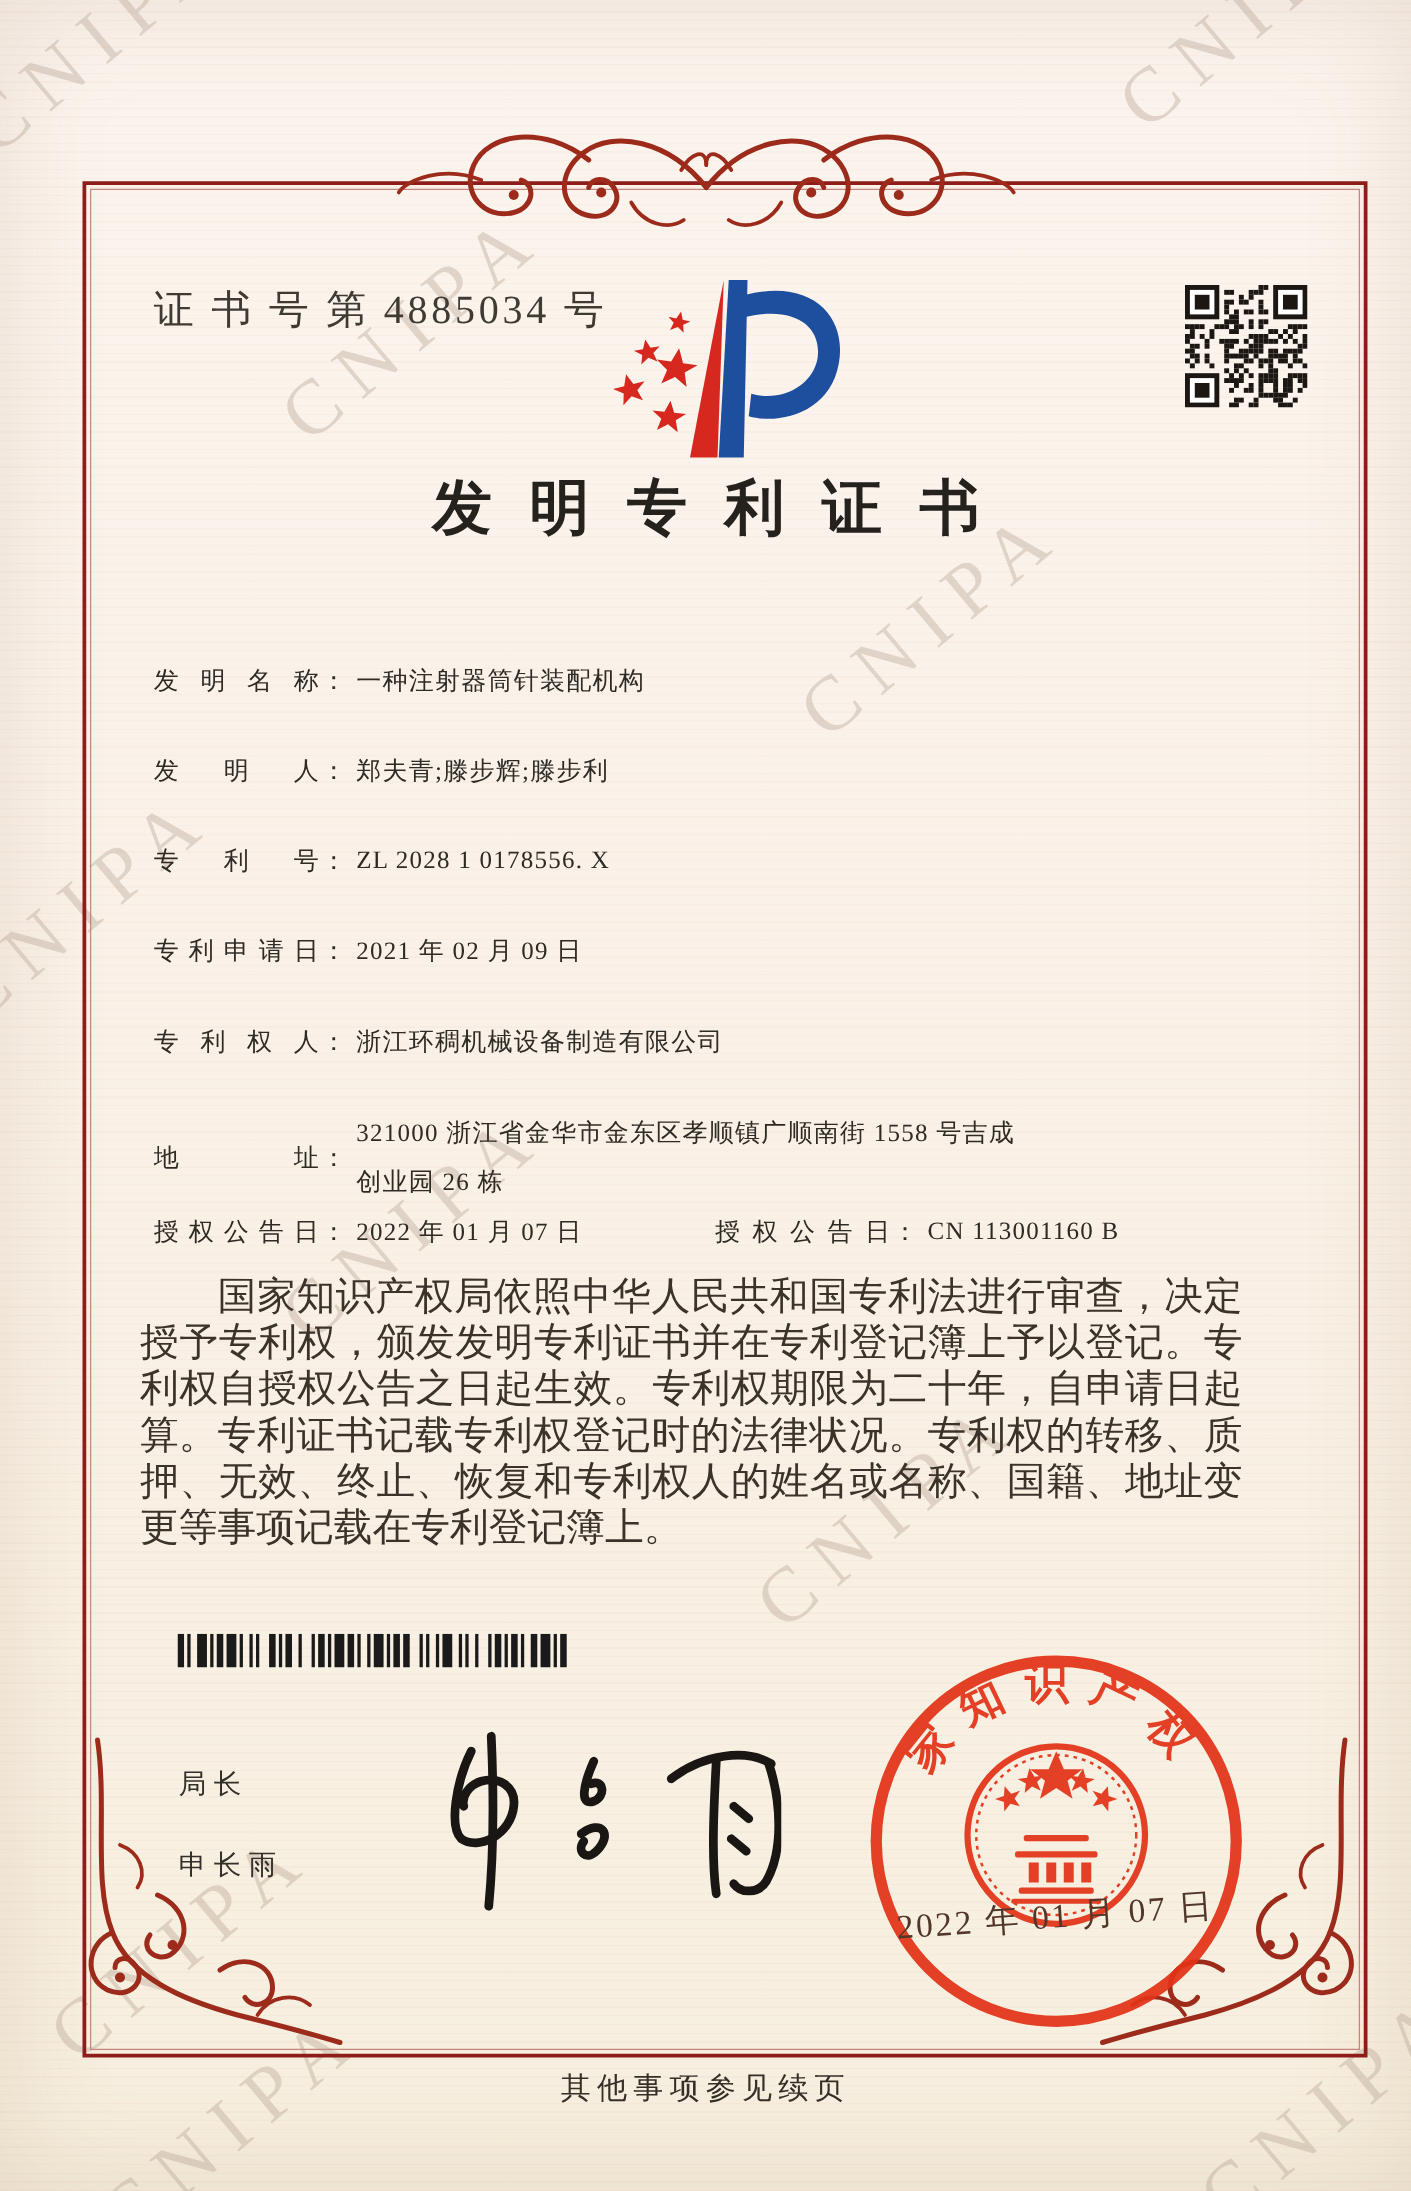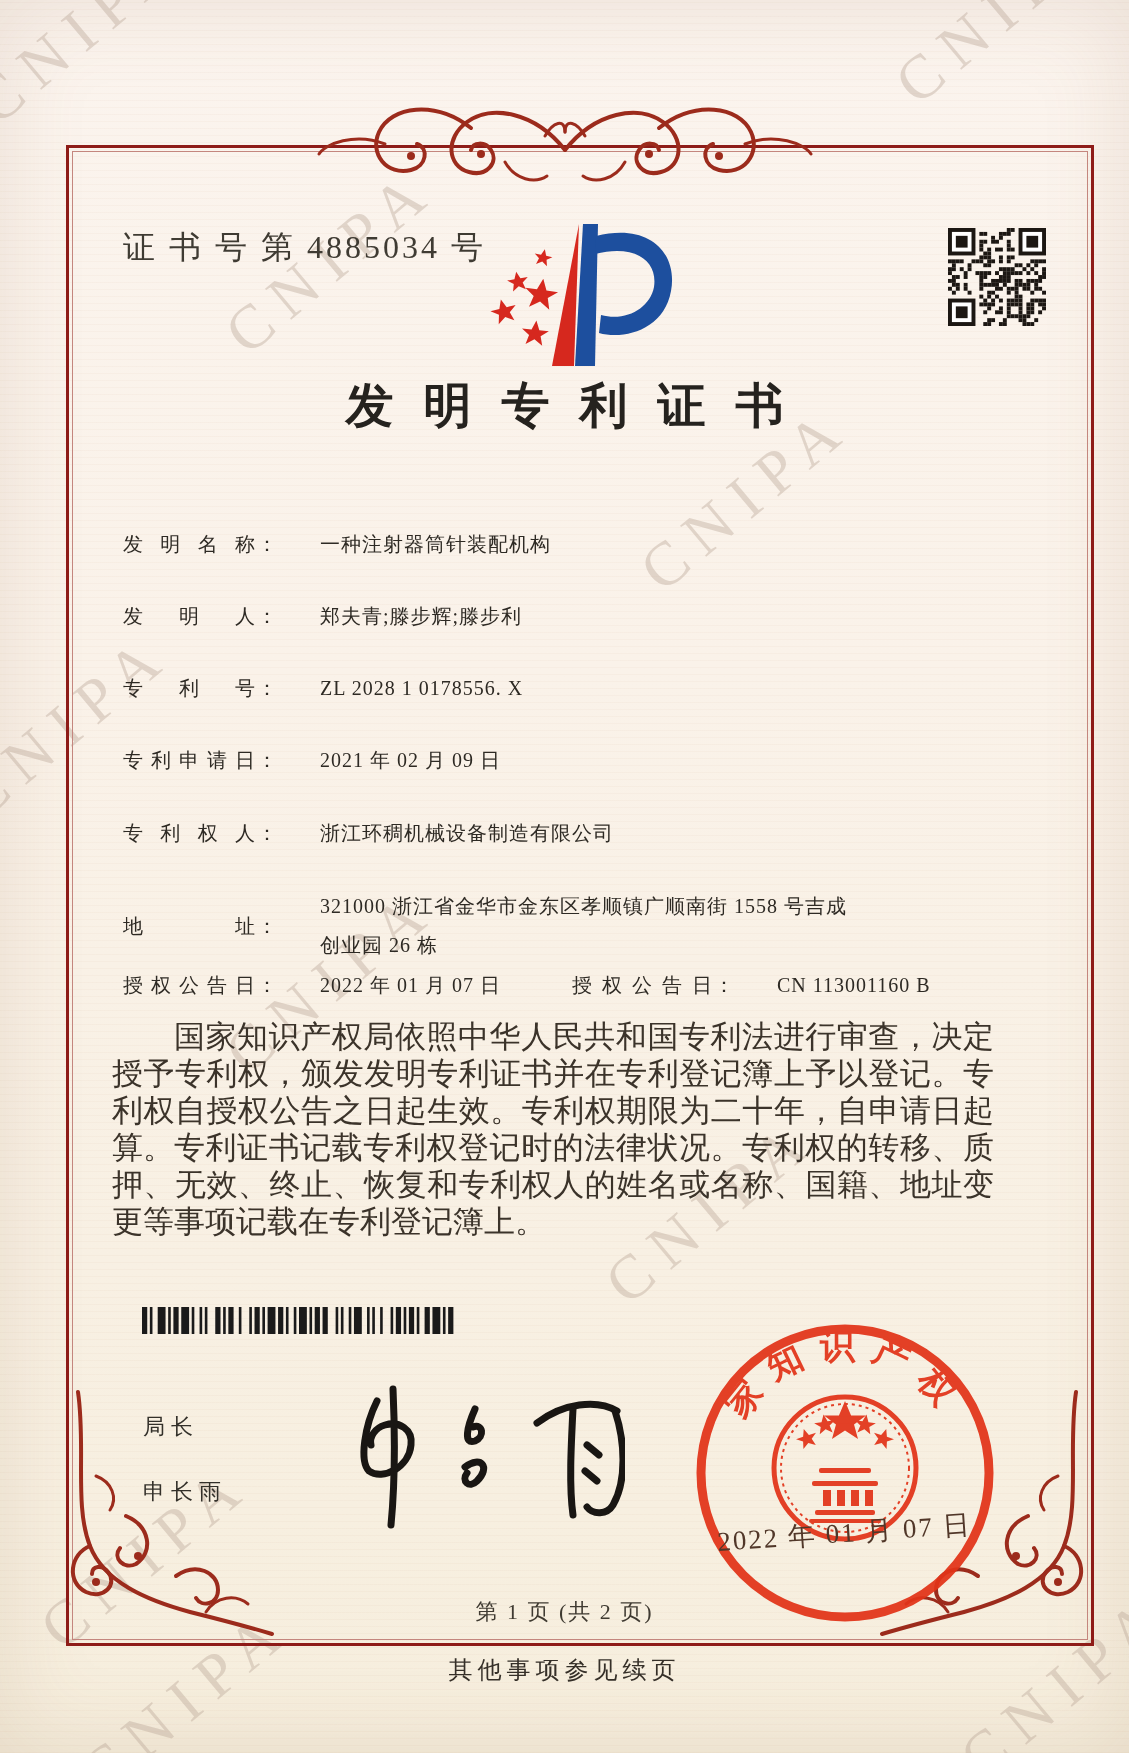--- a/index.html
+++ b/index.html
@@ -45,21 +45,21 @@
     position:absolute;left:0;right:0;top:374px;
     text-align:center;font-size:48px;font-weight:600;
     letter-spacing:30px;margin-right:-30px;color:#25221e;z-index:4;
   }
   .row{
     position:absolute;left:123px;display:flex;align-items:center;
     font-size:20px;color:#2e2a24;z-index:4;white-space:nowrap;
   }
   .lbl{display:inline-block;width:132px;text-align:justify;text-align-last:justify;}
   .colon{margin:0 8px 0 2px;}
-  .val{letter-spacing:1px;margin-left:35px;}
+  .val{letter-spacing:1px;}
   .val .vline{white-space:nowrap;}
   .val .vline + .vline{margin-top:12px;}
   .body-para{
     position:absolute;left:112px;width:882px;
     font-size:31px;line-height:37px;color:#3b332a;
     text-align:justify;text-indent:2em;z-index:4;
   }
   .barcode{position:absolute;left:142px;top:1307px;width:314px;height:27px;z-index:4;}
   .signer{position:absolute;left:143px;font-size:22px;font-weight:400;color:#33302a;letter-spacing:6px;z-index:4;}
   .signature{position:absolute;left:325px;top:1383px;width:300px;height:150px;z-index:5;}
@@ -494,16 +494,15 @@
       <rect x="133" y="172" width="8" height="16"></rect>
       <rect x="147" y="172" width="8" height="16"></rect>
       <rect x="161" y="172" width="8" height="16"></rect>
       <rect x="175" y="172" width="8" height="16"></rect>
       <rect x="125" y="192" width="60" height="5" rx="2"></rect>
       <rect x="119" y="201" width="72" height="4" rx="2"></rect>
     </g>
     <text x="155" y="224" font-size="27" fill="#452a1c" letter-spacing="2" text-anchor="middle" transform="rotate(-4 155 224)">2022 年 01 月 07 日</text>
   </svg>
 
-  <div class="page-indicator">第 1 页 (共 2 页)</div>
   <div class="footer-note">其他事项参见续页</div>
 
 </div>
 
 </body></html>

